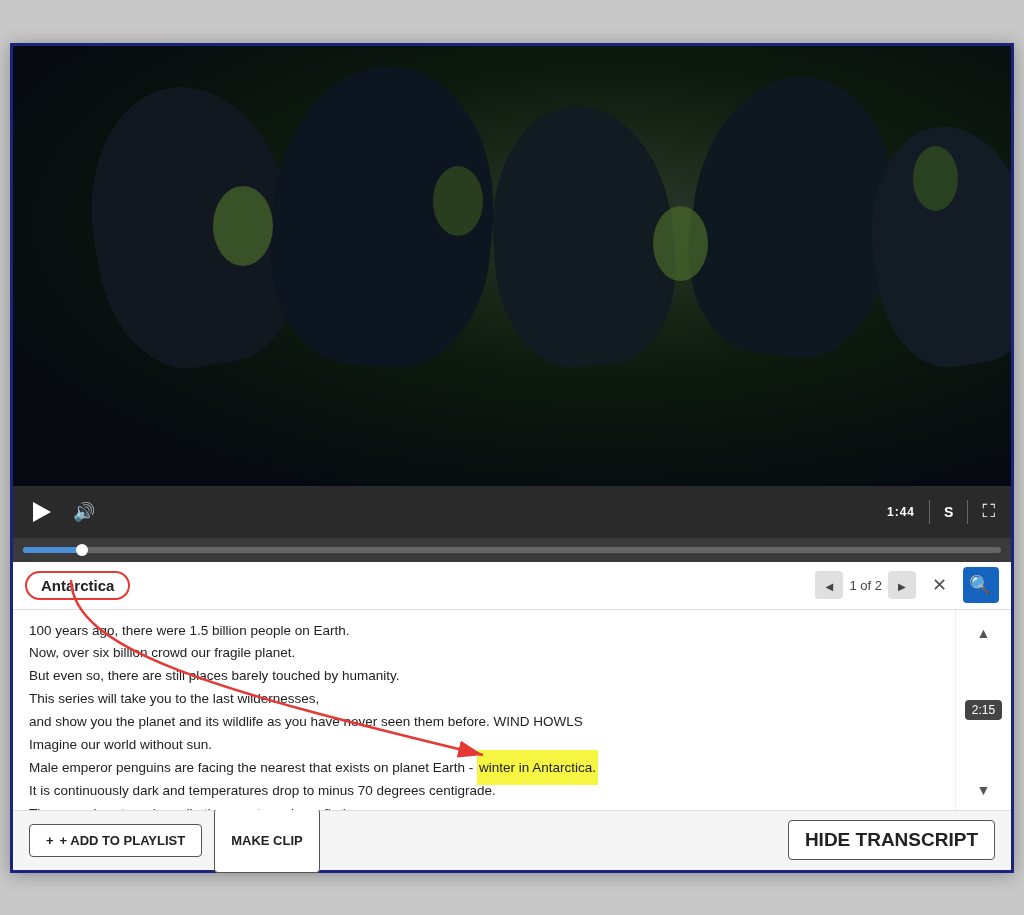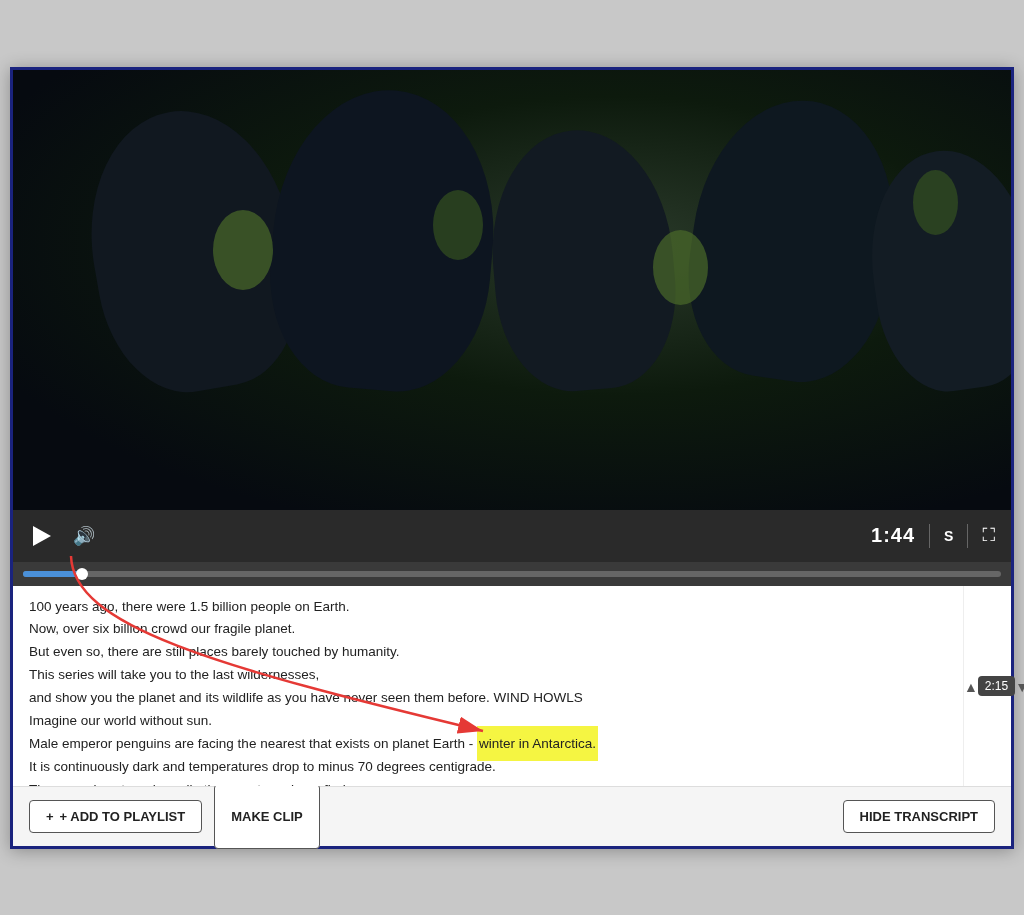--- a/index.html
+++ b/index.html
@@ -61,21 +61,21 @@
       display: flex;
       align-items: center;
       justify-content: center;
       color: #fff;
       padding: 4px;
     }
     .play-icon { width:0; height:0; border-top:10px solid transparent; border-bottom:10px solid transparent; border-left:18px solid #fff; display:inline-block; }
     .time-display {
       margin-left: auto;
       color: #fff;
-      font-size: 20px;
+      font-size: 12px;
       font-weight: bold;
       letter-spacing: 1px;
     }
     .divider-line { width:1px; height:24px; background:#666; }
     .sub-btn {
       color: #fff;
       font-size: 14px;
       font-weight: bold;
       background: none;
       border: none;
@@ -198,23 +198,23 @@
       line-height: 1.7;
       color: #222;
       max-height: 200px;
       overflow: hidden;
     }
     .transcript-text .highlighted {
       background: #f5f542;
       padding: 10px 2px;
     }
     .transcript-side {
-      width: 48px;
-      display: flex;
-      flex-direction: row;
+      width: 56px;
+      display: flex;
+      flex-direction: column;
       align-items: center;
       justify-content: space-between;
       padding: 10px 0;
       border-left: 1px solid #eee;
     }
     .scroll-up-btn, .scroll-down-btn {
       background: none;
       border: none;
       cursor: pointer;
       font-size: 20px;
@@ -259,21 +259,21 @@
       font-weight: 600;
       cursor: pointer;
       color: #222;
     }
     .hide-transcript-btn {
       margin-left: auto;
       border: 1px solid #555;
       background: #fff;
       border-radius: 4px;
       padding: 8px 16px;
-      font-size: 13px;
+      font-size: 19px;
       font-weight: 600;
       cursor: pointer;
       color: #222;
     }
     .chevron-left::before { content: '◀'; font-size: 10px; }
     .chevron-right::before { content: '▶'; font-size: 10px; }
     .arrow-up::before { content: '▲'; font-size: 14px; }
     .arrow-down::before { content: '▼'; font-size: 14px; }
   </style>
 </head>
@@ -314,20 +314,39 @@
     </button>
   </div>
 
   <div class="progress-area">
     <div class="progress-track">
       <div class="progress-watched"></div>
       <div class="progress-handle"></div>
     </div>
   </div>
 
+  <div class="search-bar">
+    <div class="search-term-badge">Antarctica</div>
+    <div class="spacer"></div>
+    <div class="nav-controls">
+      <button class="nav-btn">
+        <span class="chevron-left"></span>
+      </button>
+      <span class="nav-count">1 of 2</span>
+      <button class="nav-btn">
+        <span class="chevron-right"></span>
+      </button>
+    </div>
+    <button class="close-btn">
+      <span>✕</span>
+    </button>
+    <button class="search-icon-btn">
+      <span>🔍</span>
+    </button>
+  </div>
 
   <div class="transcript-area" style="position:relative;">
     <div class="transcript-text">
       <span>100 years ago, there were 1.5 billion people on Earth.<br>
 Now, over six billion crowd our fragile planet.<br>
 But even so, there are still places barely touched by humanity.<br>
 This series will take you to the last wildernesses,<br>
 and show you the planet and its wildlife as you have never seen them before. WIND HOWLS<br>
 Imagine our world without sun.<br>
 Male emperor penguins are facing the nearest that exists on planet Earth - <span class="highlighted">winter in Antarctica.</span><br>

